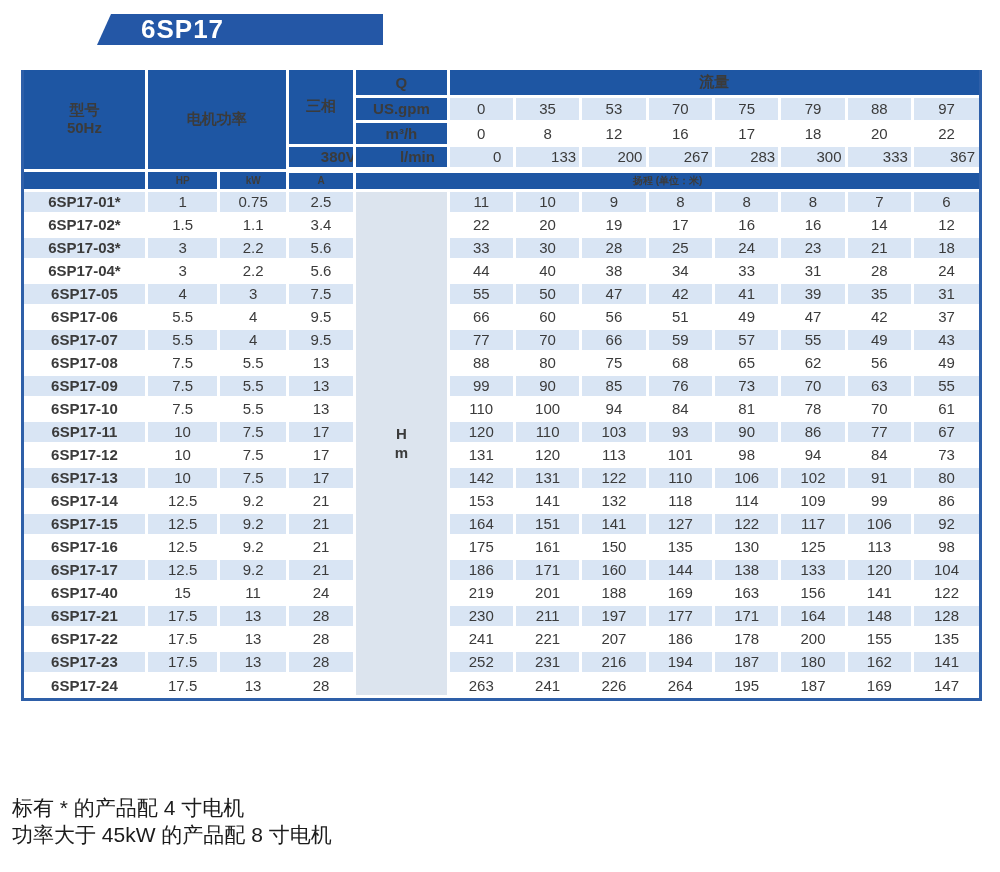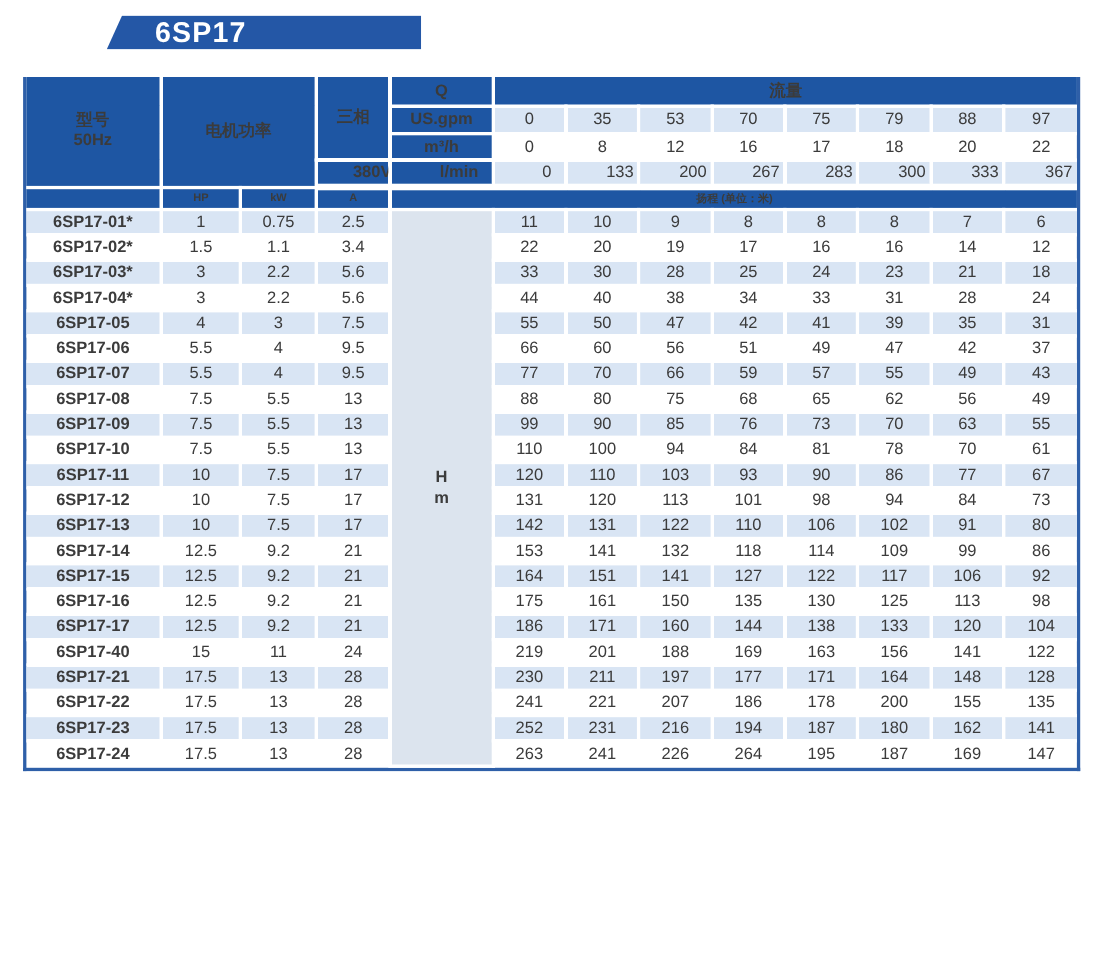--- a/index.html
+++ b/index.html
@@ -513,14 +513,18 @@
             <td class="num">264</td>
             <td class="num">195</td>
             <td class="num">187</td>
             <td class="num">169</td>
             <td class="num">147</td>
           </tr>
         </tbody>
     </table>
   </div>
 
+  <div class="footnotes">
+    <div>标有 * 的产品配 4 寸电机</div>
+    <div>功率大于 45kW 的产品配 8 寸电机</div>
+  </div>
 
 </div>
 
 </body></html>

